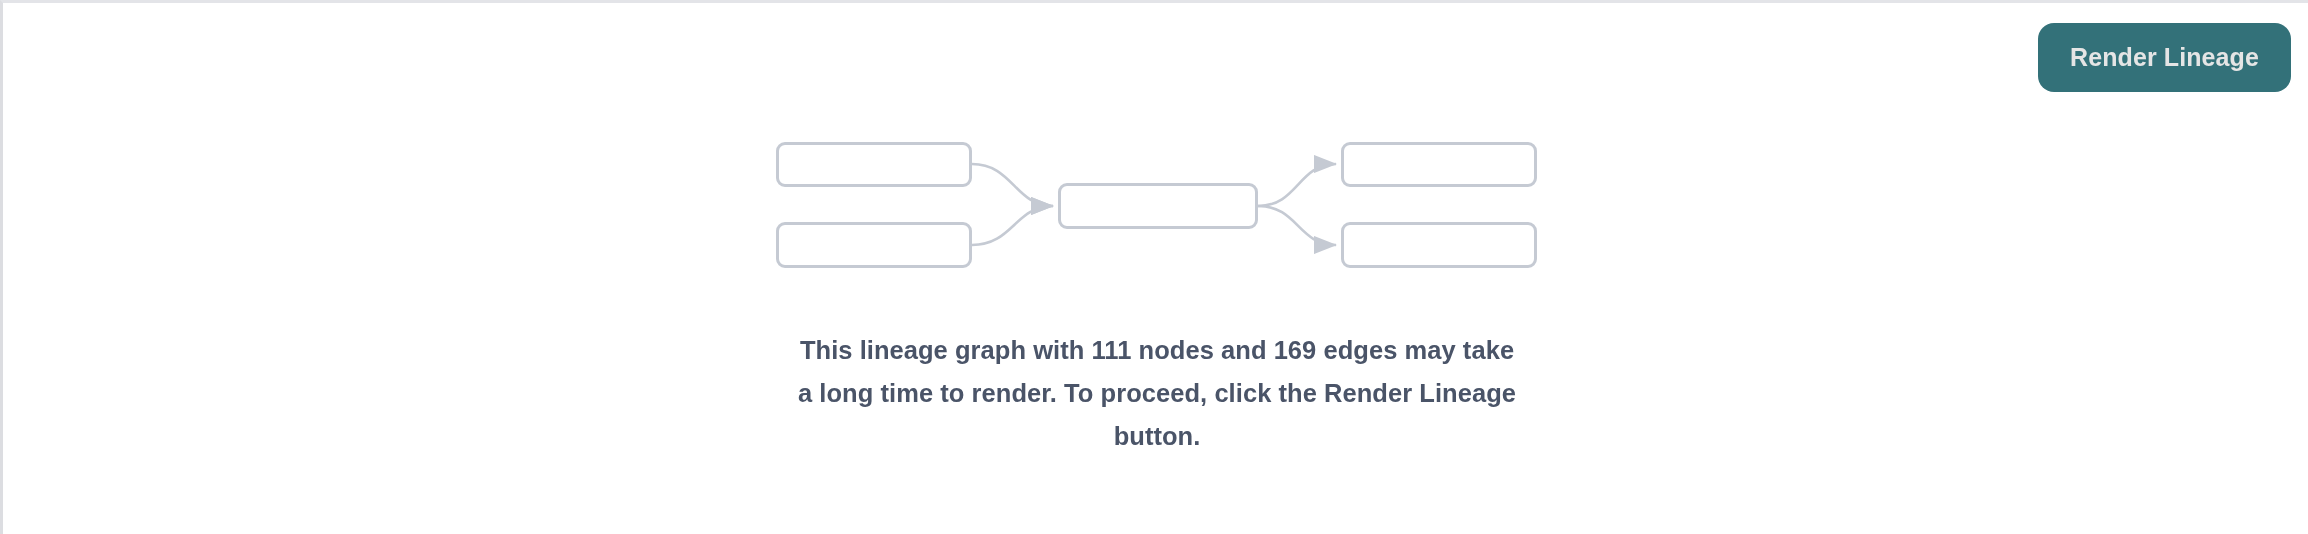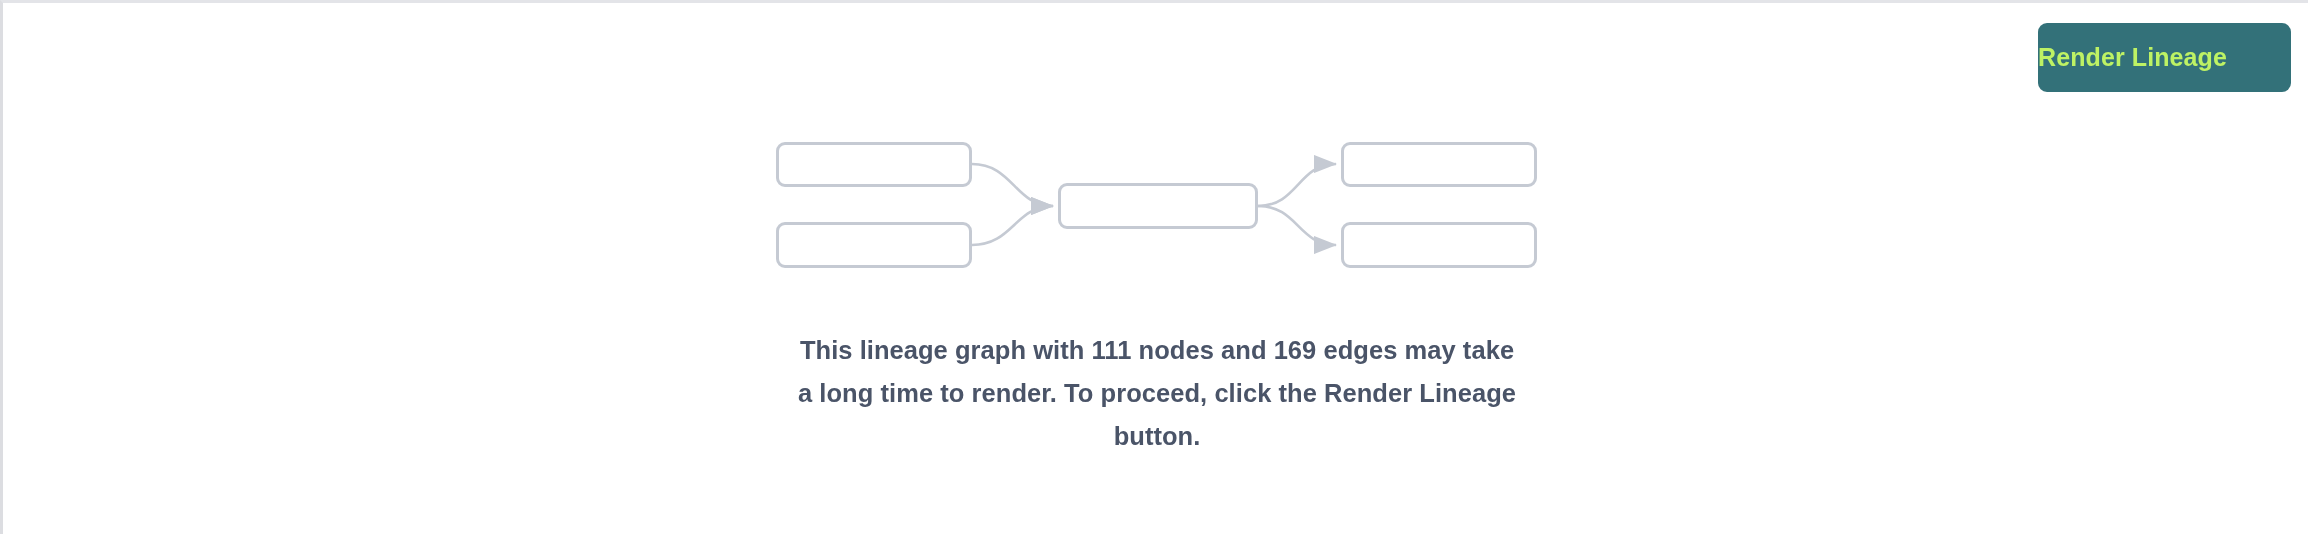--- a/index.html
+++ b/index.html
@@ -25,29 +25,29 @@
   }
 
   
   #render-lineage-button {
     position: absolute;
     left: 2035px;
     top: 20px;
     width: 253px;
     height: 69px;
     background: #337179;
-    color: #bef264;
+    color: #e5e5e5;
     border: none;
-    border-radius: 9px;
+    border-radius: 16px;
     font-family: "Liberation Sans", sans-serif;
     font-size: 25px;
     font-weight: bold;
     letter-spacing: 0.1px;
     line-height: 69px;
-    text-align: left;
+    text-align: center;
     padding: 0;
     cursor: pointer;
     white-space: nowrap;
   }
 
   
   #placeholder-graph {
     position: absolute;
     left: 0;
     top: 0;

